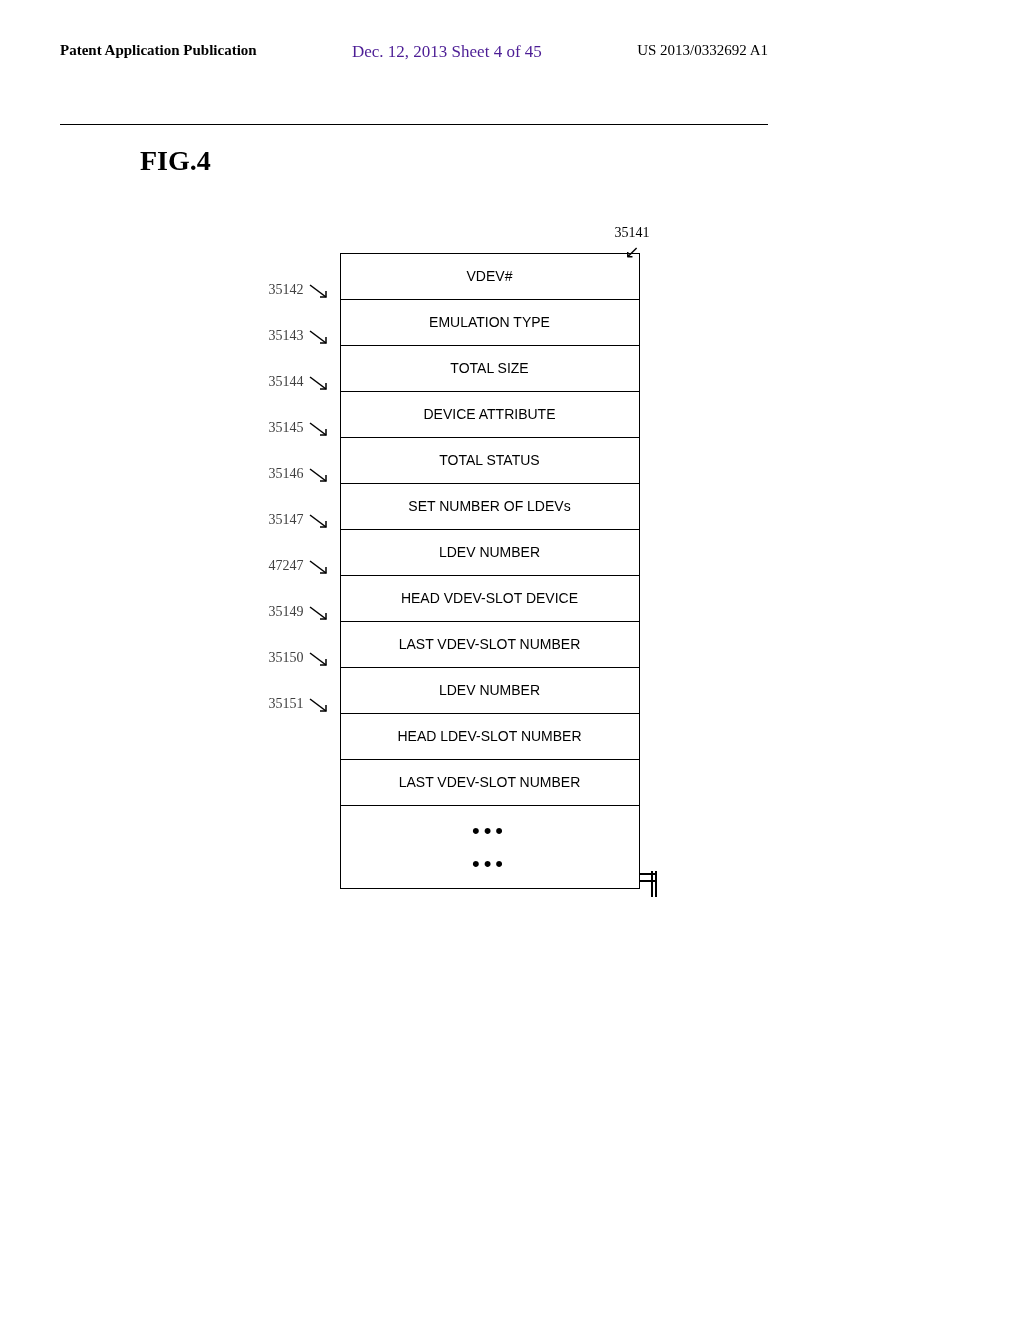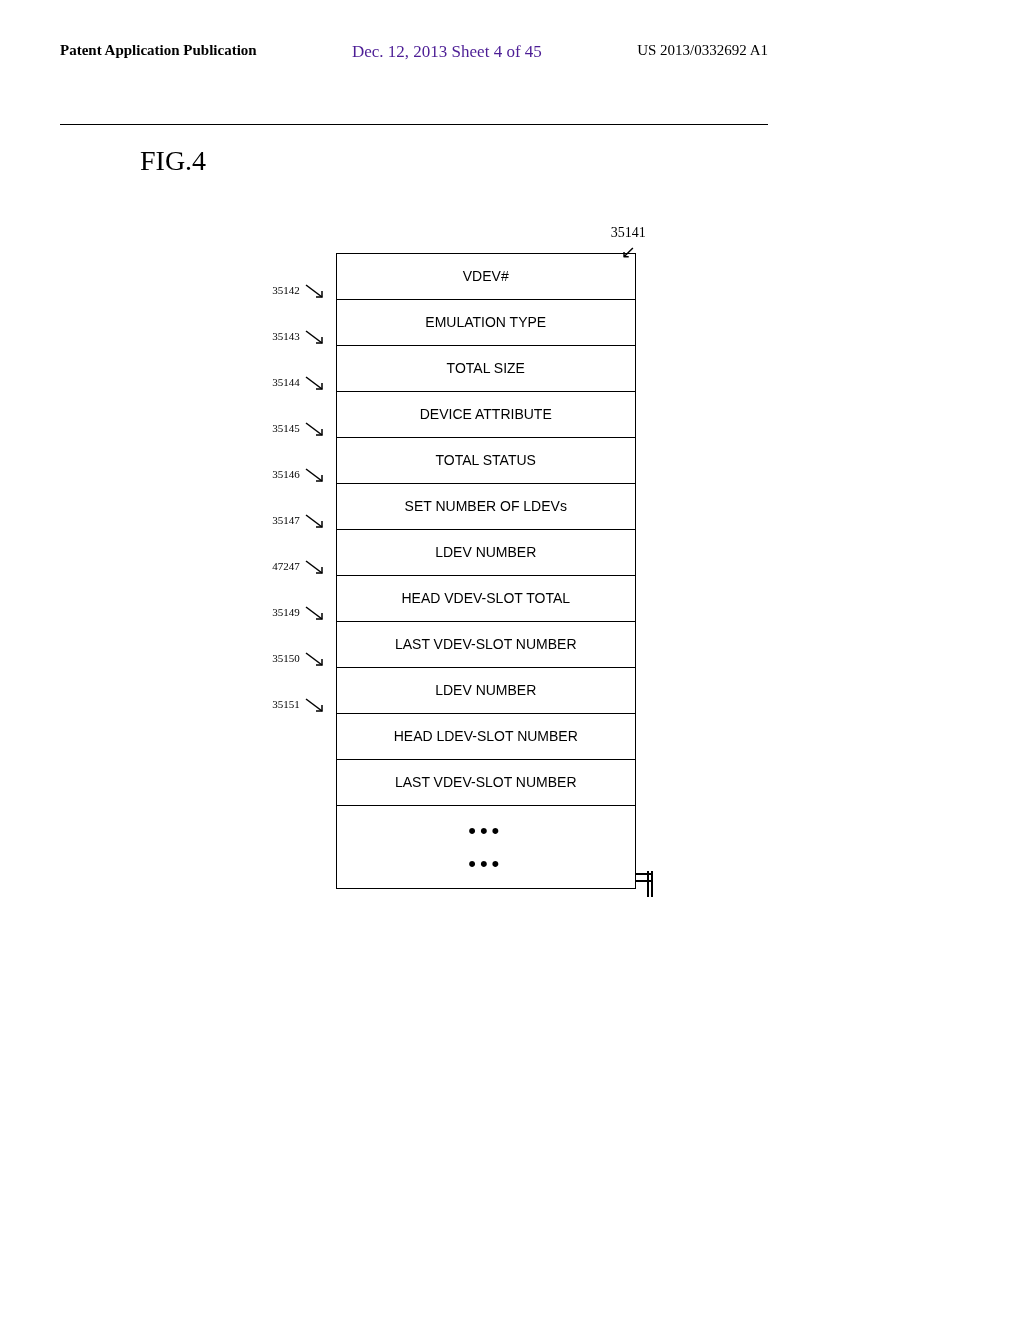--- a/index.html
+++ b/index.html
@@ -51,21 +51,21 @@
     .header-right {
       font-size: 15px;
       color: #000;
       text-align: right;
       line-height: 1.4;
     }
 
     
     .fig-title {
       font-size: 28px;
-      font-weight: normal;
+      font-weight: bold;
       margin-left: 80px;
       margin-bottom: 60px;
       margin-top: 20px;
     }
 
     
     .diagram-area {
       display: flex;
       justify-content: center;
       align-items: flex-start;
@@ -91,22 +91,22 @@
 
     .label-row {
       display: flex;
       align-items: center;
       justify-content: flex-end;
       height: 46px;
       margin-bottom: 0px;
     }
 
     .label-number {
-      font-size: 11px;
-      color: #000000;
+      font-size: 14px;
+      color: #404040;
       margin-right: 4px;
       white-space: nowrap;
     }
 
     
     .arrow-svg {
       width: 22px;
       height: 22px;
     }
 
@@ -306,21 +306,21 @@
             <tr>
               <td>TOTAL STATUS</td>
             </tr>
             <tr>
               <td>SET NUMBER OF LDEVs</td>
             </tr>
             <tr>
               <td>LDEV NUMBER</td>
             </tr>
             <tr>
-              <td>HEAD VDEV-SLOT TOTAL</td>
+              <td>HEAD VDEV-SLOT DEVICE</td>
             </tr>
             <tr>
               <td>LAST VDEV-SLOT NUMBER</td>
             </tr>
             <tr>
               <td>LDEV NUMBER</td>
             </tr>
             <tr>
               <td>HEAD LDEV-SLOT NUMBER</td>
             </tr>

